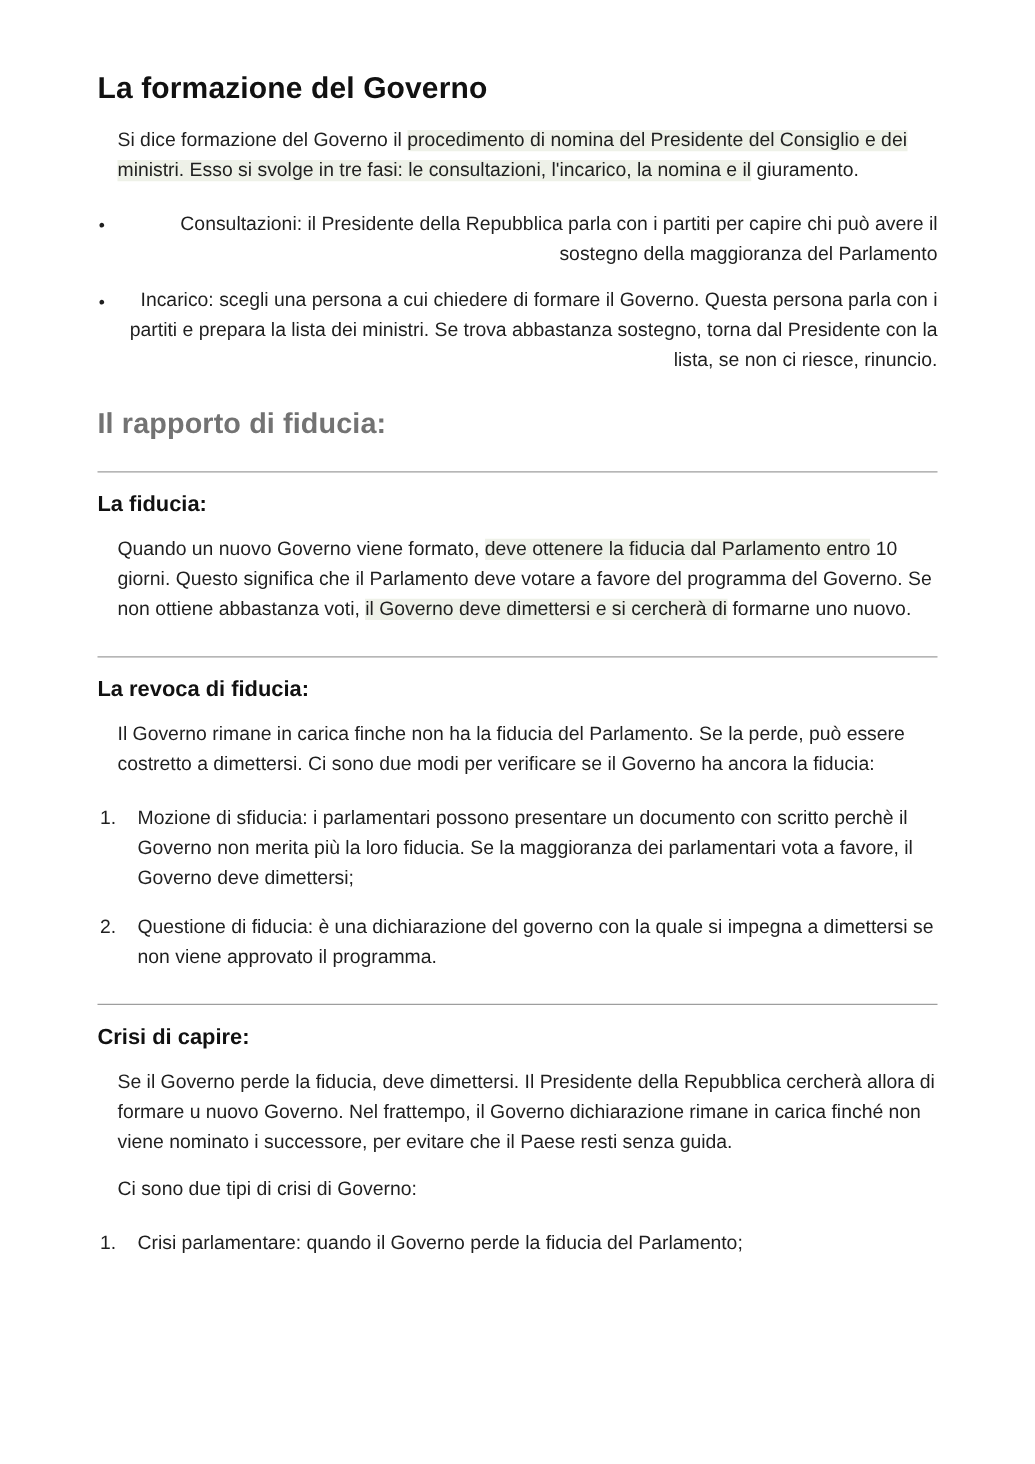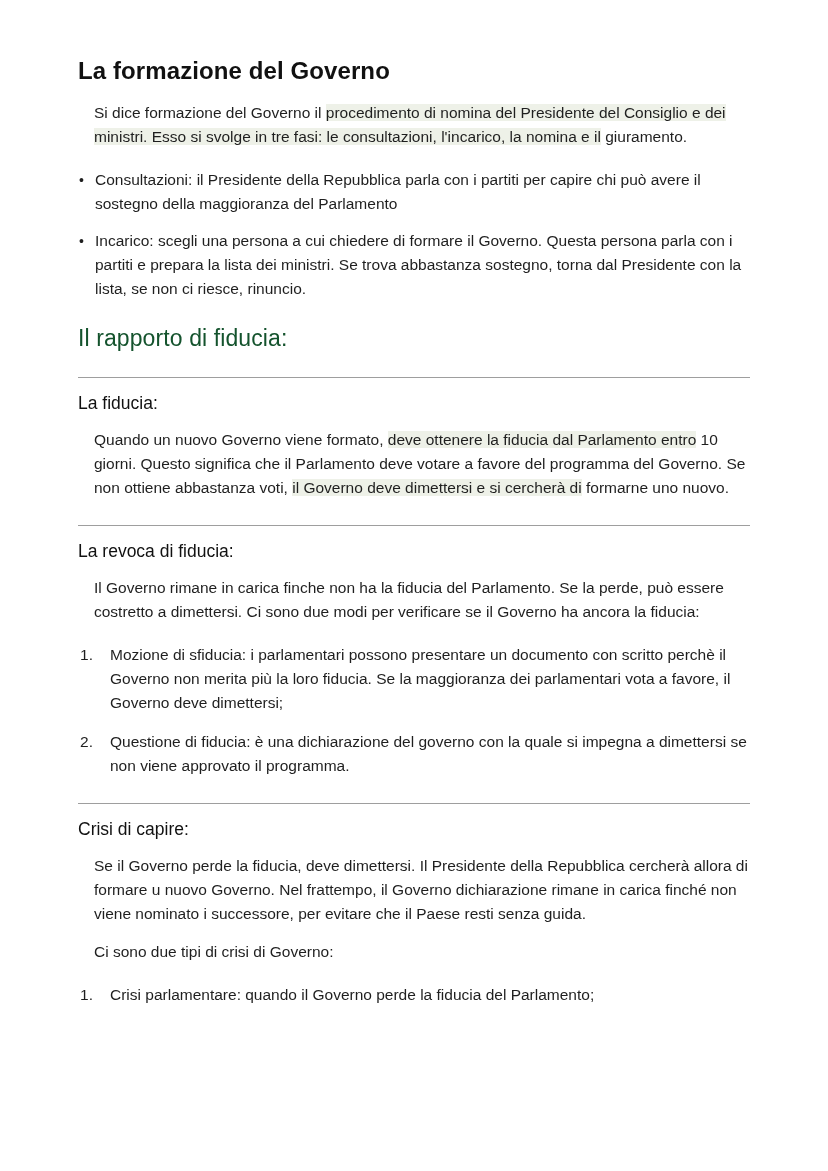--- a/index.html
+++ b/index.html
@@ -36,55 +36,56 @@
     line-height: 24px;
     margin: 0 0 14px 16px;
   }
   p.last {
     margin-bottom: 0;
   }
   ul.phase-list {
     list-style: none;
     margin: 19px 0 0 0;
     padding: 0;
+    text-align: right;
   }
   ul.phase-list > li {
     position: relative;
     padding-left: 17px;
     margin: 0 0 13px 0;
     font-size: 15.5px;
     line-height: 24px;
   }
   ul.phase-list > li::before {
     content: "\2022";
     position: absolute;
     left: 1px;
     top: 0;
     font-size: 14px;
     line-height: 24px;
     color: #1f1f1f;
   }
   .section-title {
     font-size: 23px;
     line-height: 27px;
-    font-weight: 400;
-    color: #14532d;
+    font-weight: 700;
+    color: #737373;
     margin: 24px 0 0 0;
     letter-spacing: 0.1px;
   }
   hr.rule {
     border: none;
     border-top: 1px solid #9e9e9e;
     height: 0;
     margin: 25px 0 15px 0;
   }
   .sub-heading {
     font-size: 17.5px;
     line-height: 21px;
-    font-weight: 400;
+    font-weight: 700;
     color: #111111;
     margin: 0 0 14px 0;
   }
   ol.numbered-list {
     list-style: none;
     counter-reset: num;
     margin: 19px 0 0 0;
     padding: 0;
   }
   ol.numbered-list > li {

